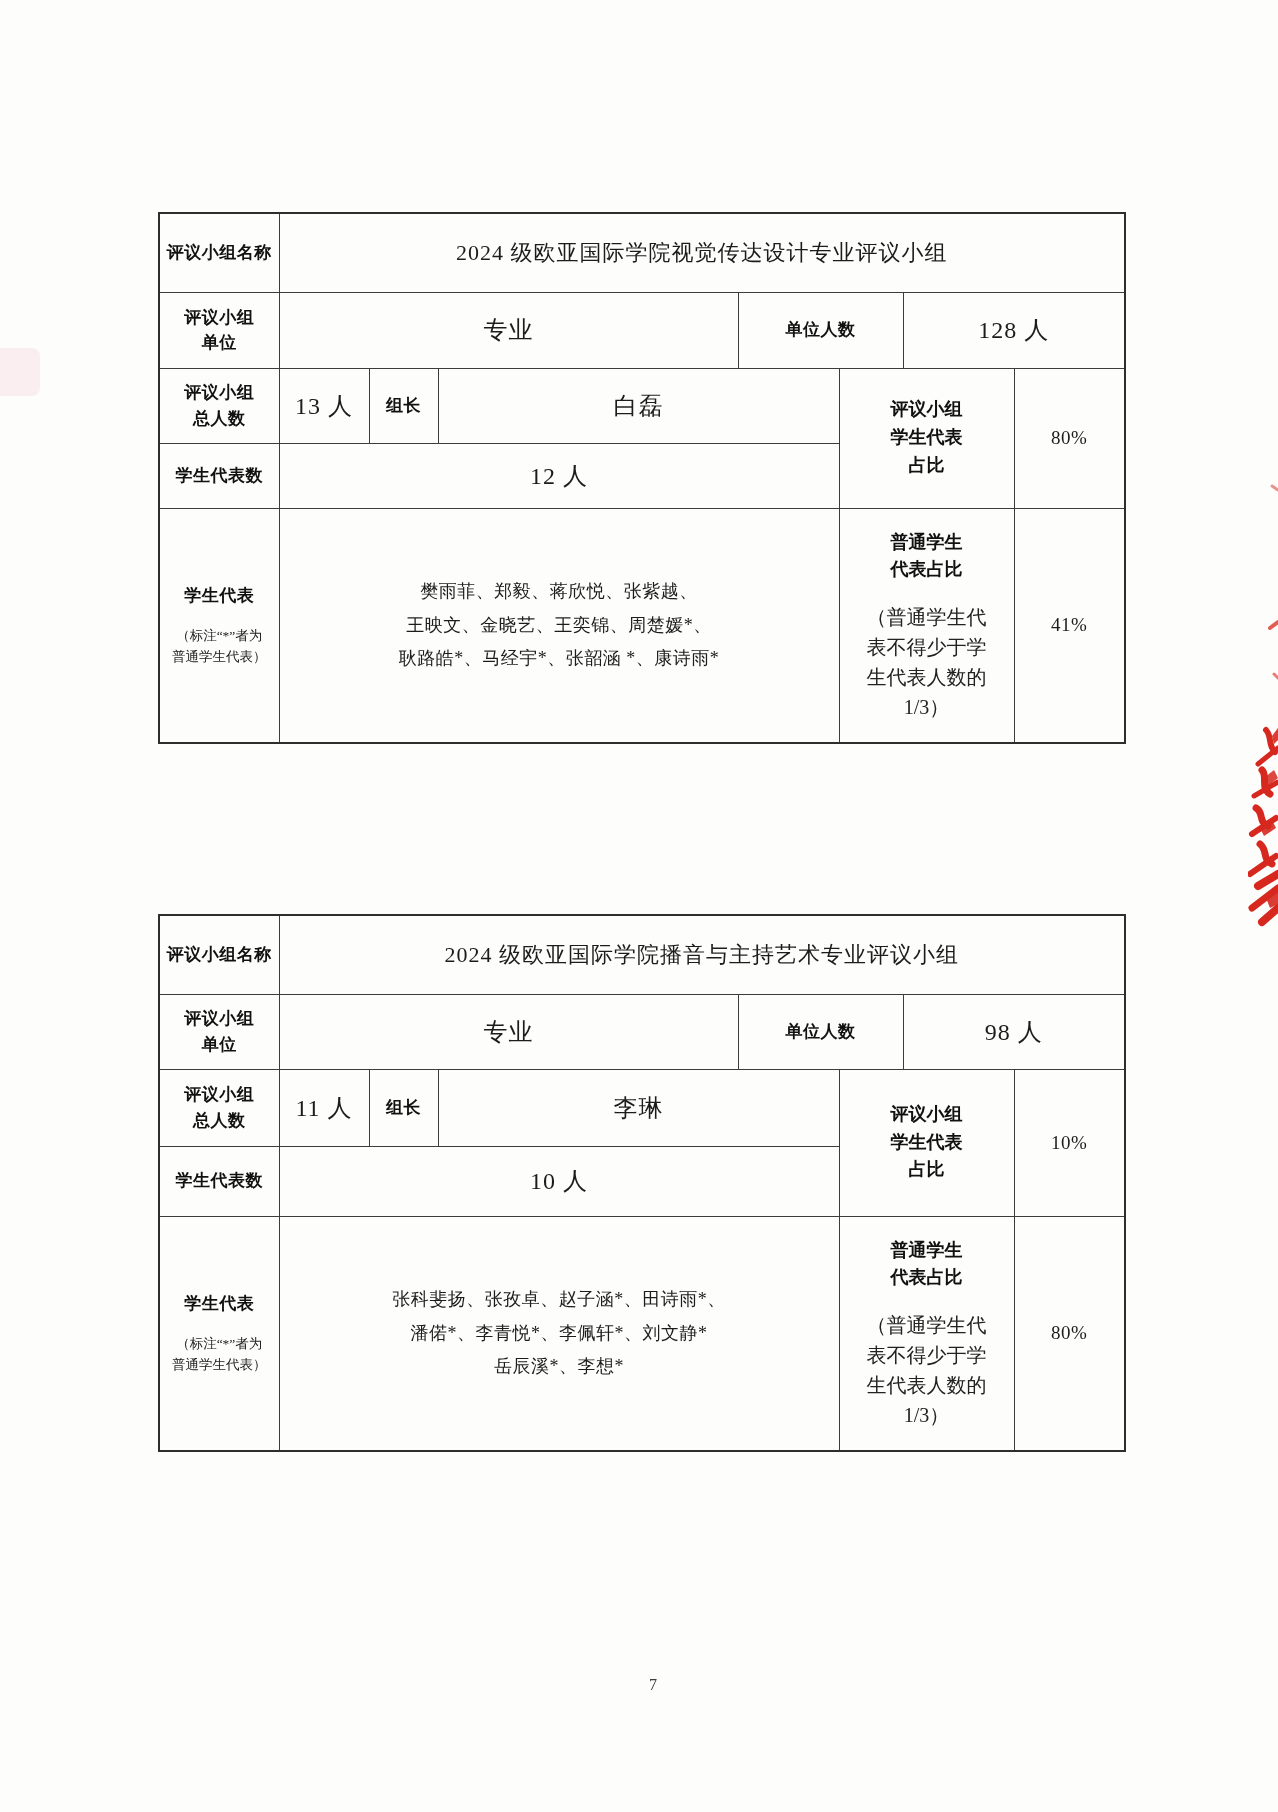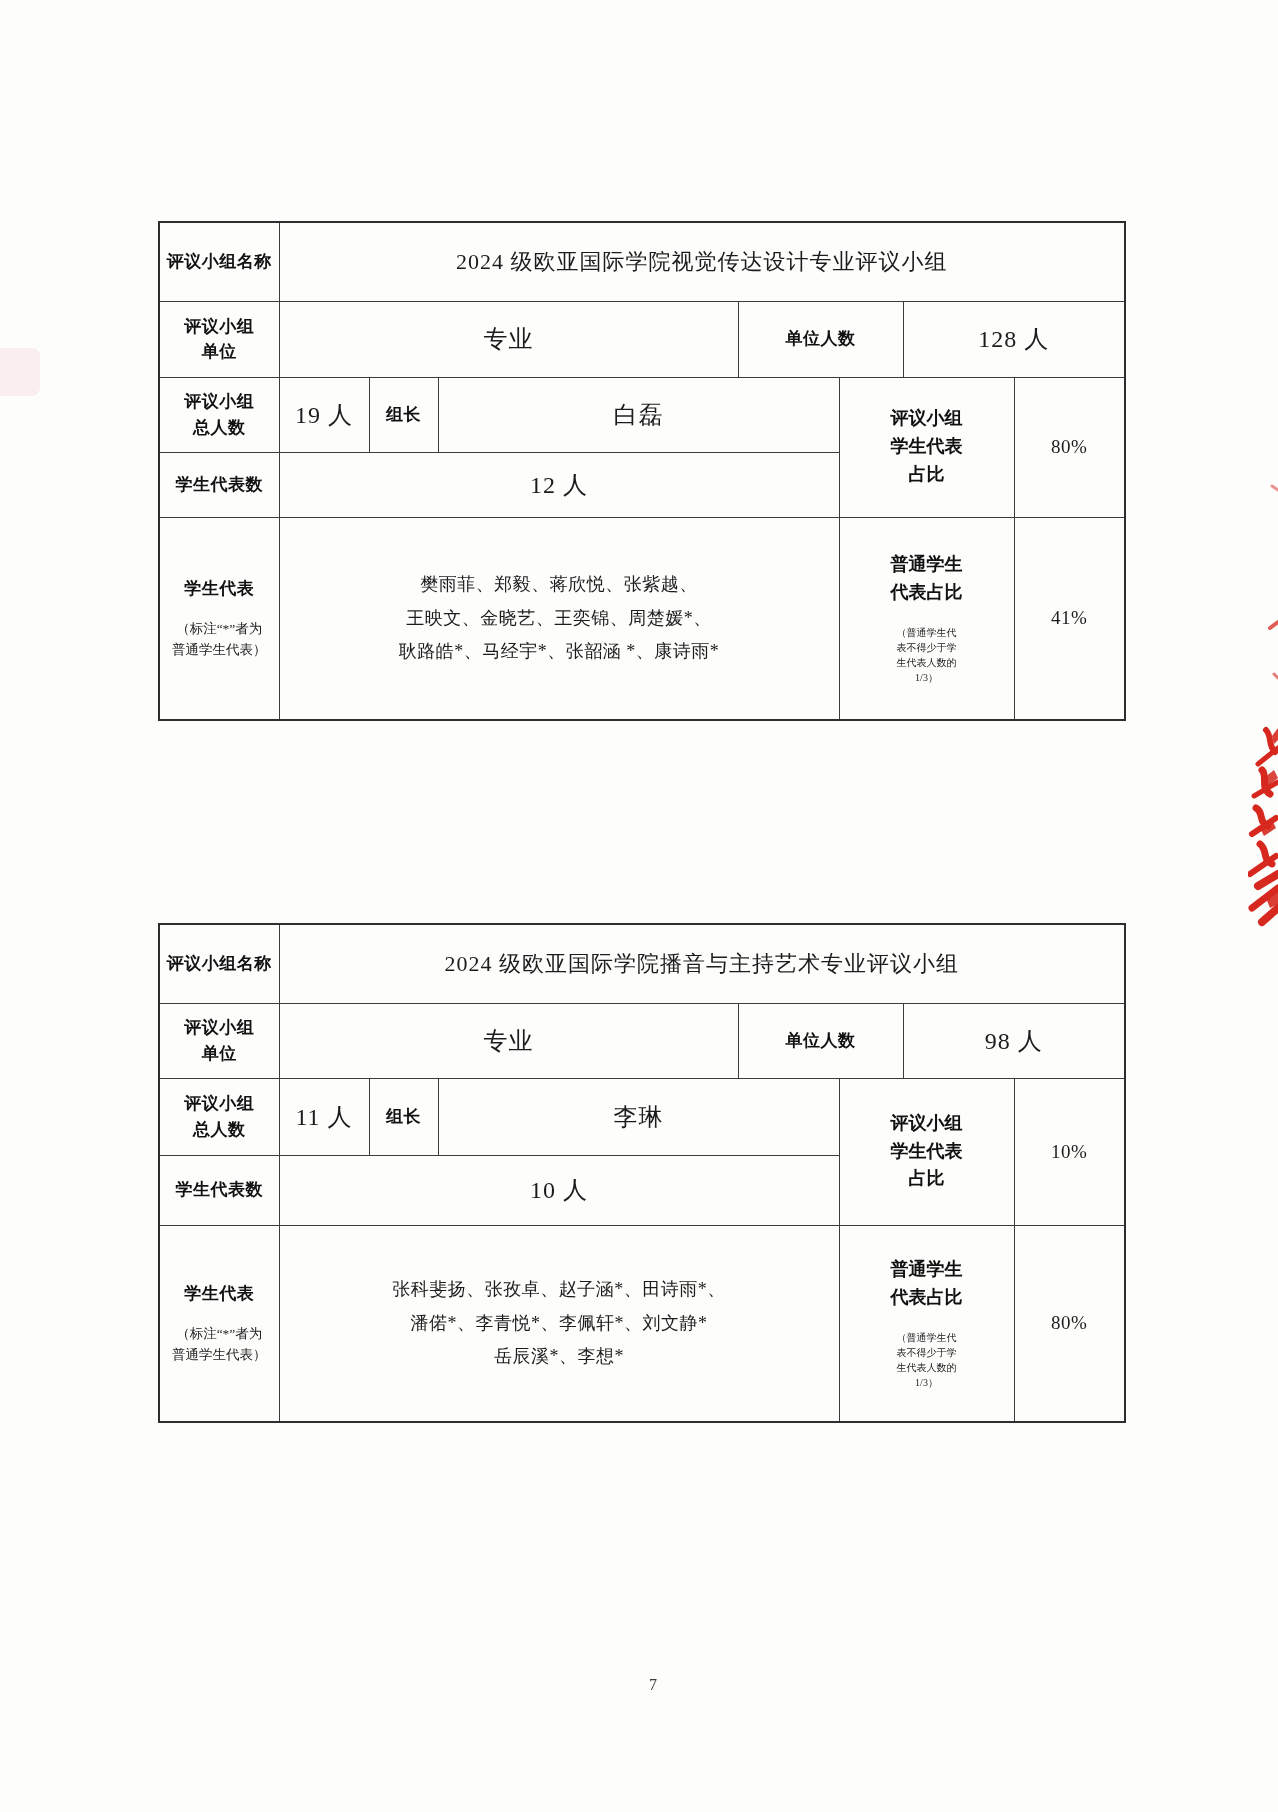--- a/index.html
+++ b/index.html
@@ -6,21 +6,20 @@
   .page {
     position:relative; width:1278px; height:1812px;
     background:#fdfdfc; overflow:hidden;
     font-family:"Liberation Serif", serif; color:#1c1c1c;
   }
   table.doc {
     position:absolute; left:158px;
     border-collapse:collapse; table-layout:fixed;
     border:2.5px solid #2e2e2e;
     background:#fdfdfc;
-    margin-top:9px;
   }
   #table1 { top:212px; }
   #table2 { top:914px; }
   table.doc td {
     border:1.6px solid #3c3c3c;
     text-align:center; vertical-align:middle;
     white-space:pre-line; padding:2px 6px;
     overflow:hidden;
   }
   .lbl {
@@ -36,21 +35,21 @@
   }
   .ratio-title {
     font-family:"Liberation Sans", sans-serif;
     font-weight:bold; font-size:18px; line-height:1.55; color:#111;
   }
   .note {
     font-family:"Liberation Serif", serif;
     font-weight:normal; font-size:13.5px; line-height:1.55;
     letter-spacing:0; color:#222;
   }
-  .note-wide { font-size:10px; line-height:1.5; }
+  .note-wide { font-size:20px; line-height:1.5; }
   .pct { font-size:19px; letter-spacing:0.5px; }
   .page-number {
     position:absolute; left:618px; top:1676px; width:70px;
     text-align:center; font-size:16px; color:#3d3d3d;
     font-family:"Liberation Serif", serif;
   }
   .seal-fragment {
     position:absolute; right:0; top:478px; width:30px; height:452px;
     overflow:hidden; pointer-events:none;
   }
@@ -85,21 +84,21 @@
       <tr style="height:76px">
         <td class="lbl">评议小组
 单位</td>
         <td colspan="3" class="val">专业</td>
         <td colspan="2" class="lbl">单位人数</td>
         <td colspan="2" class="val">128 人</td>
       </tr>
       <tr style="height:75px">
         <td class="lbl">评议小组
 总人数</td>
-        <td class="val">19 人</td>
+        <td class="val">13 人</td>
         <td class="lbl">组长</td>
         <td colspan="2" class="val">白磊</td>
         <td colspan="2" rowspan="2" class="ratio-title">评议小组
 学生代表
 占比</td>
         <td rowspan="2" class="pct">80%</td>
       </tr>
       <tr style="height:65px">
         <td class="lbl">学生代表数</td>
         <td colspan="4" class="val">12 人</td>

